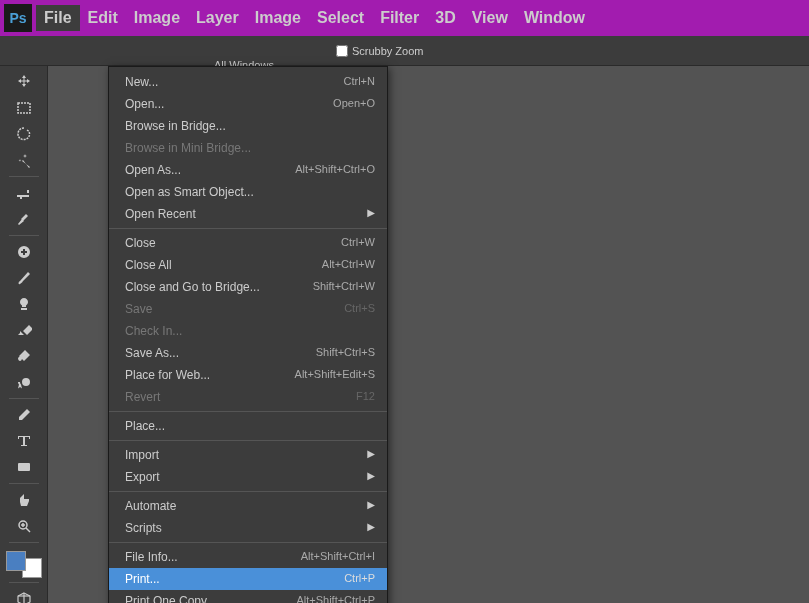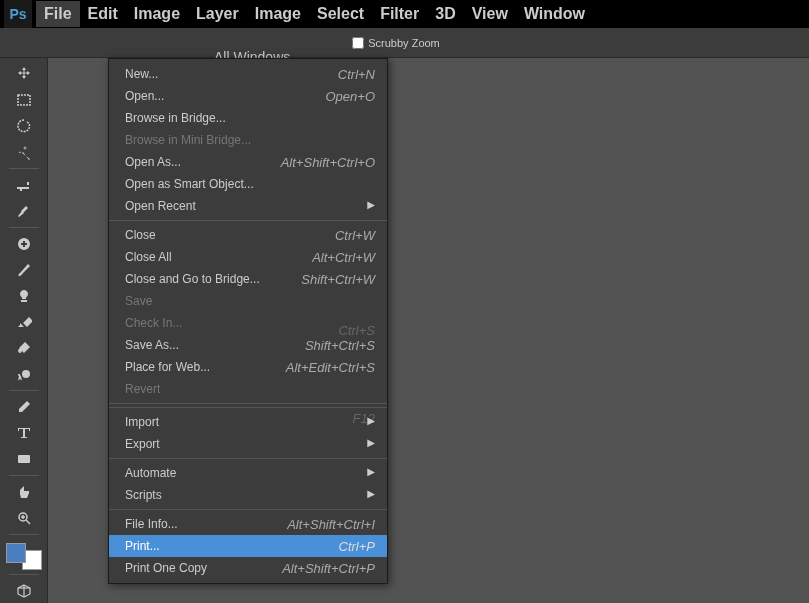--- a/index.html
+++ b/index.html
@@ -11,22 +11,22 @@
       font-size: 12px;
       color: #cccccc;
       overflow: hidden;
       position: relative;
     }
 
     
     .menu-bar {
       display: flex;
       align-items: center;
-      height: 28px;
-      background-color: #000000;
+      height: 36px;
+      background-color: #a21caf;
       padding: 0 4px;
       position: relative;
       z-index: 100;
     }
     .ps-logo {
       width: 28px;
       height: 28px;
       background-color: #1a1a1a;
       display: flex;
       align-items: center;
@@ -58,21 +58,21 @@
       border-bottom: 1px solid #2a2a2a;
     }
     .options-bar-content {
       display: flex;
       align-items: center;
       gap: 8px;
       margin-left: 200px;
     }
     .fit-all-btn {
       color: #cccccc;
-      font-size: 14px;
+      font-size: 11px;
       padding: 2px 6px;
       cursor: pointer;
       margin-top: 28px;
     }
     .scrubby-check {
       display: flex;
       align-items: flex-end;
       gap: 4px;
       margin-left: 48px;
     }
@@ -175,30 +175,28 @@
     .menu-row.highlighted {
       background-color: #4a90d9;
       color: #ffffff;
     }
     .menu-row.disabled {
       color: #777777;
       cursor: default;
     }
     .menu-shortcut {
       color: #aaaaaa;
-      font-size: 13px;
+      font-size: 11px;
       margin-left: 20px;
-      font-style: italic;
     }
     .menu-row.highlighted .menu-shortcut {
       color: #dddddd;
     }
     .menu-row.disabled .menu-shortcut {
       color: #666666;
-      margin-top: 29px;
     }
     .menu-arrow {
       font-size: 10px;
       margin-left: 10px;
     }
     .menu-separator {
       height: 1px;
       background-color: #555555;
       margin: 3px 0;
     }
@@ -403,30 +401,33 @@
         <span>Check In...</span>
       </div>
 
       <div class="menu-row">
         <span>Save As...</span>
         <span class="menu-shortcut">Shift+Ctrl+S</span>
       </div>
 
       <div class="menu-row">
         <span>Place for Web...</span>
-        <span class="menu-shortcut">Alt+Edit+Ctrl+S</span>
+        <span class="menu-shortcut">Alt+Shift+Edit+S</span>
       </div>
 
       <div class="menu-row disabled">
         <span>Revert</span>
         <span class="menu-shortcut">F12</span>
       </div>
 
       <div class="menu-separator"></div>
 
+      <div class="menu-row">
+        <span>Place...</span>
+      </div>
 
       <div class="menu-separator"></div>
 
       <div class="menu-row">
         <span>Import</span>
         <span class="menu-arrow">▶</span>
       </div>
 
       <div class="menu-row">
         <span>Export</span>

